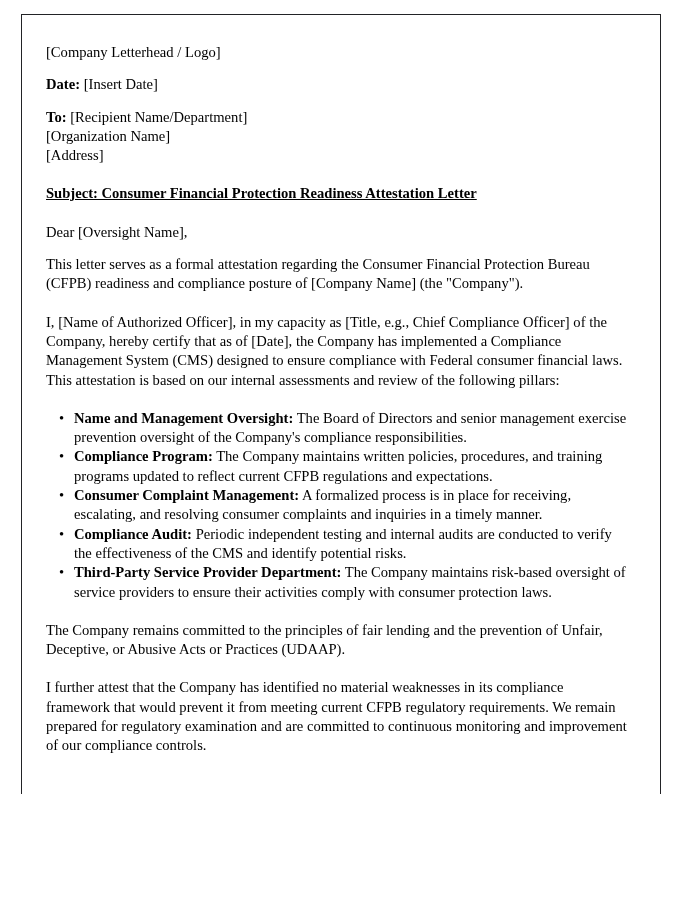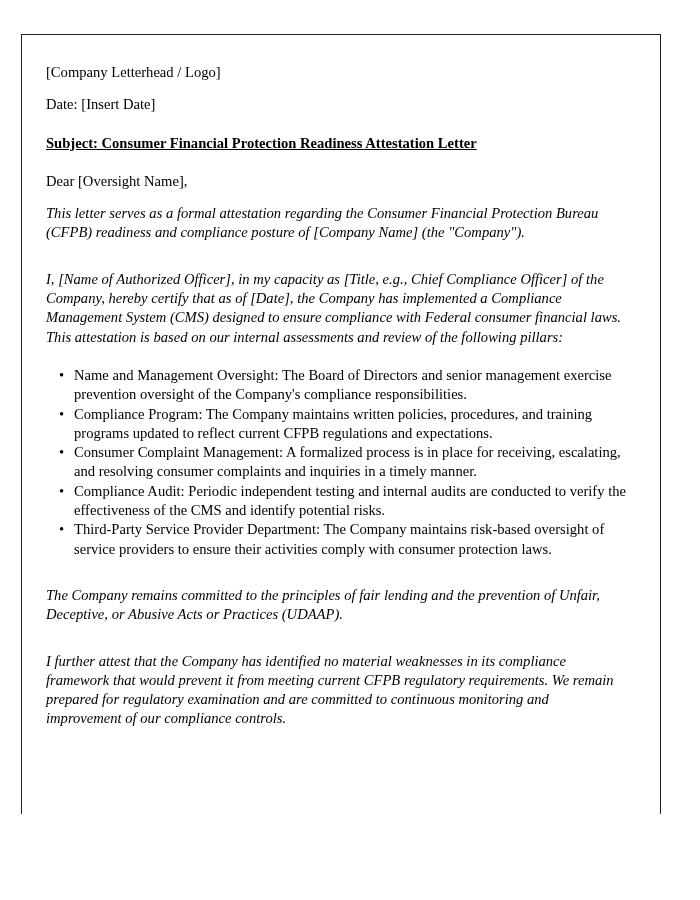--- a/index.html
+++ b/index.html
@@ -12,21 +12,21 @@
     height: 900px;
     overflow: hidden;
     font-family: "Liberation Serif", "DejaVu Serif", serif;
     color: #000000;
   }
 
   
   .page-sheet {
     position: absolute;
     left: 21px;
-    top: 34px;
+    top: 14px;
     width: 640px;
     height: 780px;
     box-sizing: border-box;
     border-left: 1.5px solid #222326;
     border-right: 1.5px solid #222326;
     border-top: 1.5px solid #222326;
     border-bottom: none;
     background: #ffffff;
   }
 
@@ -45,32 +45,31 @@
 
   .block {
     margin: 0 0 13px 0;
   }
   .block:last-child { margin-bottom: 0; }
 
   .tight {
     margin: 0;
   }
 
-  .b { font-weight: normal; margin-top: 16px; }
+  .b { font-weight: bold; margin-top: 16px; }
 
   .subject {
     font-weight: bold;
     margin: 0 0 13px 0;
     text-decoration: underline;
   }
 
   
   .para {
-    margin: 8px 0 13px 0;
-    font-style: italic;
+    margin: 0 0 13px 0;
   }
 
   .addr-block {
     margin: 0 0 13px 0;
   }
 
   
   .pillars {
     list-style: none;
     margin: 0 0 13px 0;
@@ -96,20 +95,25 @@
 </head>
 <body>
 
 <div class="page-sheet">
   <div class="page-body">
 
     <p class="line block">[Company Letterhead / Logo]</p>
 
     <p class="line block"><span class="b">Date:</span> <span>[Insert Date]</span></p>
 
+    <div class="line addr-block">
+      <div class="tight"><span class="b">To:</span> <span>[Recipient Name/Department]</span></div>
+      <div class="tight">[Organization Name]</div>
+      <div class="tight">[Address]</div>
+    </div>
 
     <div class="spacer-sm"></div>
 
     <p class="line subject">Subject: Consumer Financial Protection Readiness Attestation Letter</p>
 
     <div class="spacer-sm"></div>
 
     <p class="line block">Dear [Oversight Name],</p>
 
     <p class="line para">This letter serves as a formal attestation regarding the Consumer Financial Protection Bureau (CFPB) readiness and compliance posture of [Company Name] (the "Company").</p>

